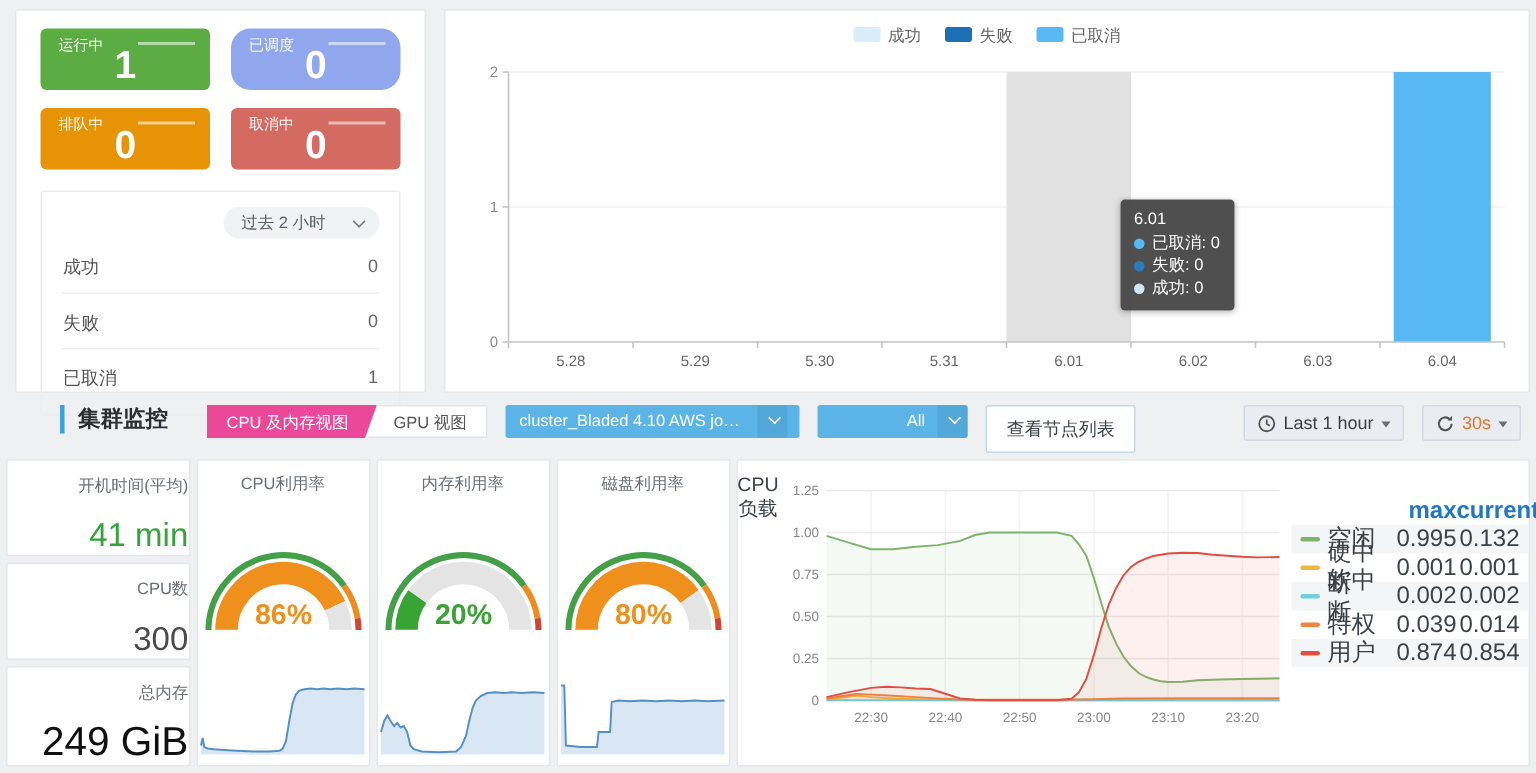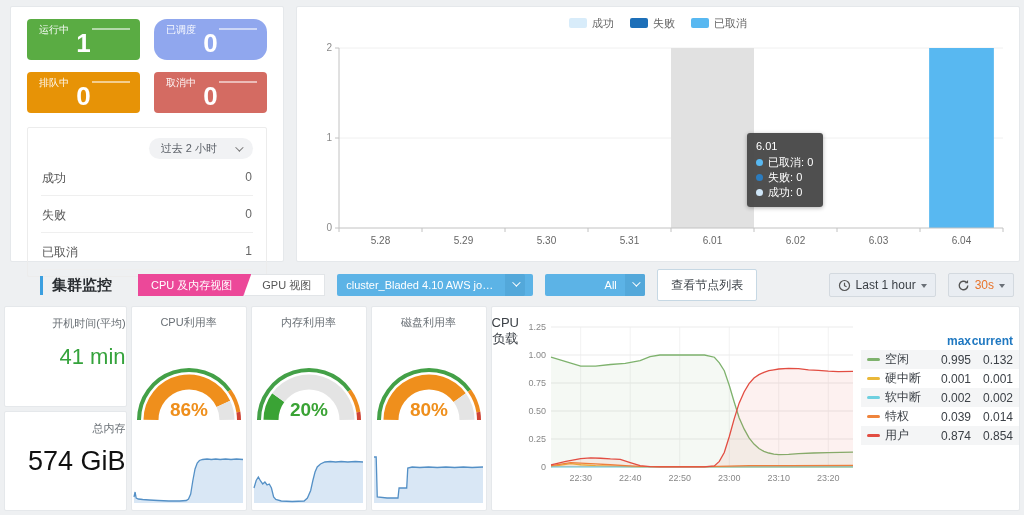--- a/index.html
+++ b/index.html
@@ -31,21 +31,21 @@
   .bar-legend .item { display:flex; align-items:center; gap:5px; font-size:11px; color:#666; cursor:pointer; }
   .bar-legend .swatch { width:18px; height:10px; border-radius:2px; }
   .tooltip { position:absolute; left:450px; top:126px; background:rgba(72,72,72,.96); border-radius:3px;
              padding:6px 10px 7px 9px; color:#fff; font-size:11px; line-height:15px; box-shadow:0 1px 4px rgba(0,0,0,.3); }
   .tooltip .tt-title { margin-bottom:1px; }
   .tt-row { display:flex; align-items:center; gap:5px; }
   .tt-dot { width:7px; height:7px; border-radius:50%; flex:none; }
   .tt-label::after { content:": "; }
 
   
-  .cluster-bar { display:flex; align-items:center; gap:12px; margin:8px 10px 6px 6px; height:30px;padding-left:34px; }
+  .cluster-bar { display:flex; align-items:flex-start; gap:12px; margin:8px 10px 6px 6px; height:30px;padding-left:34px; }
   .section-title { border-left:3px solid #3b9fe0; padding-left:9px; font-size:15px; font-weight:bold; color:#2b2f33; }
   .tabs { display:flex; height:22px; margin-left:14px; }
   .tab { display:flex; align-items:center; padding:0 13px; font-size:11px; cursor:pointer; }
   .tab.active { background:#ec4899; color:#fff; clip-path:polygon(0 0,100% 0,calc(100% - 8px) 100%,0 100%); padding-right:19px; }
   .tab.inactive { background:#fff; border:1px solid #e2e5e8; border-left:none; color:#555; margin-left:-6px; padding-left:17px; }
   .blue-select { display:flex; align-items:center; height:22px; background:#5cb3e6; color:#fff; font-size:11px; border-radius:2px; cursor:pointer; }
   .blue-select .txt { padding:0 6px 0 9px; max-width:168px; white-space:nowrap; overflow:hidden; text-overflow:ellipsis; }
   .blue-select .cap { width:20px; align-self:stretch; background:#53a8da; display:flex; align-items:center; justify-content:center; border-radius:0 2px 2px 0; }
   .blue-select .chev { border-color:#fff; margin-top:-2px; }
   .job-select { width:196px; }
@@ -64,21 +64,21 @@
   .stat-panel { flex:1; text-align:right; padding-top:9px; }
   .panel-title { font-size:11px; color:#6a7076; }
   .big-val { font-size:22px; font-weight:normal; margin-top:13px; }
   .big-val.mem { font-size:27px; color:#101010; margin-top:10px; }
   .gauge-panel { width:121px; display:flex; flex-direction:column; align-items:center; padding-top:8px; }
   .gauge-panel svg.gauge { margin-top:16px; }
   .gauge-panel svg.spark { margin-top:auto; margin-bottom:3px; }
   .load-panel { flex:1; padding-top:8px; display:flex; flex-direction:row; }
   .load-title { text-align:center; font-size:13px; color:#3c4147; }
   .load-body { display:flex; margin-top:2px; }
-  .lg-table { width:158px; margin-top:14px; font-size:12px; color:#3c4147; }
+  .lg-table { width:158px; margin-top:14px; font-size:16px; color:#3c4147; }
   .lg-row { display:flex; align-items:center; height:19px; padding:0 6px; }
   .lg-row:nth-child(even) { background:#f4f5f6; }
   .lg-head { font-weight:bold; color:#1f78c1; }
   .lg-name { flex:1; display:flex; align-items:center; gap:5px; }
   .lg-sw { width:13px; height:3px; border-radius:2px; flex:none; }
   .lg-max,.lg-cur { width:42px; text-align:right; }
   text { font-family:"Liberation Sans","DejaVu Sans",sans-serif; }
 </style>
 </head>
 <body>
@@ -233,22 +233,26 @@
   </div>
 </div>
 
 <div class="bottom-row">
   <div class="stats-col">
     <section class="panel stat-panel">
       <div class="panel-title">开机时间(平均)</div>
       <div class="big-val" id="sv0" style="color: rgb(53, 163, 60);">41 min</div>
     </section>
     <section class="panel stat-panel">
+      <div class="panel-title">CPU数</div>
+      <div class="big-val" id="sv1" style="color: rgb(74, 74, 74);">300</div>
+    </section>
+    <section class="panel stat-panel">
       <div class="panel-title">总内存</div>
-      <div class="big-val mem" id="sv2" style="color: rgb(16, 16, 16);">574 GiB</div>
+      <div class="big-val mem" id="sv2" style="color: rgb(16, 16, 16);">249 GiB</div>
     </section>
   </div>
 
   <section class="panel gauge-panel">
     <div class="panel-title">CPU利用率</div>
     <svg class="gauge" width="114" height="80">
         <path d="M 7 74 A 50 50 0 0 1 97.45084971874738 44.61073738537635" stroke="#43a047" stroke-width="4" fill="none"></path>
         <path d="M 97.45084971874738 44.61073738537635 A 50 50 0 0 1 106.38441702975689 66.17827674798845" stroke="#ee8c1e" stroke-width="4" fill="none"></path>
         <path d="M 106.38441702975689 66.17827674798845 A 50 50 0 0 1 107 74" stroke="#cf4436" stroke-width="4" fill="none"></path>
         <path d="M 19.00018752232939 73.88061967553658 A 38 38 0 0 1 91.38342799370875 57.82038692052724" stroke="#ef8f1c" stroke-width="15" fill="none"></path>

